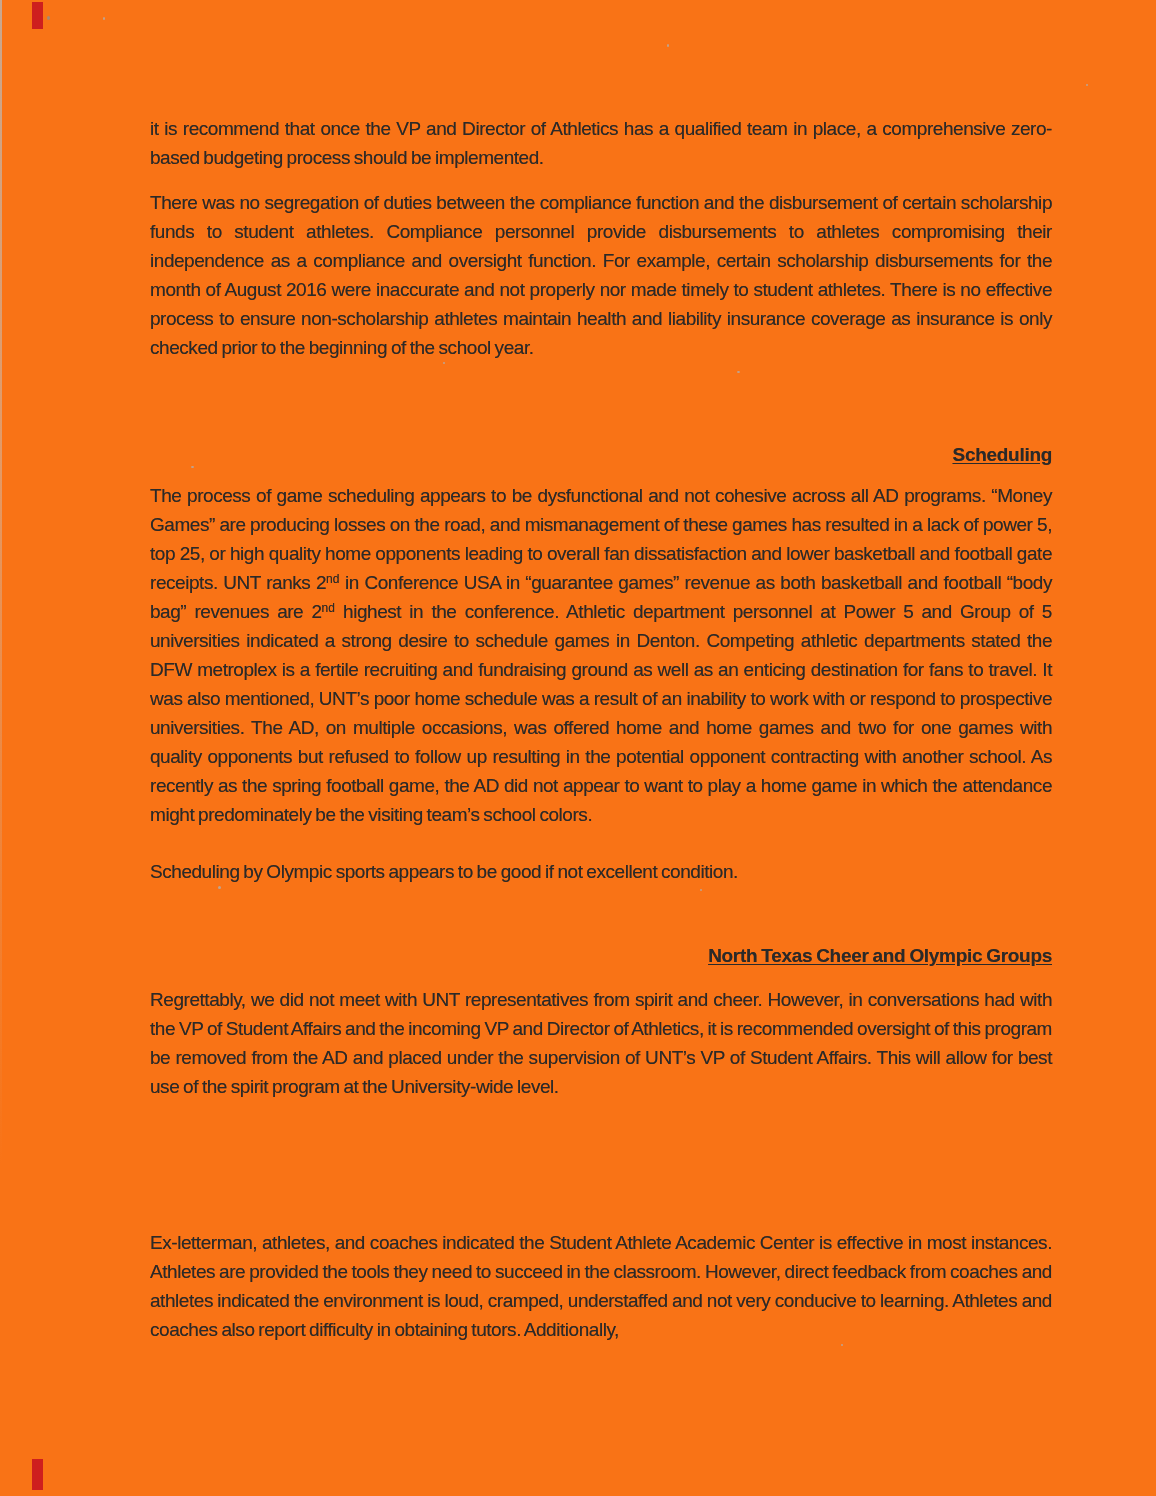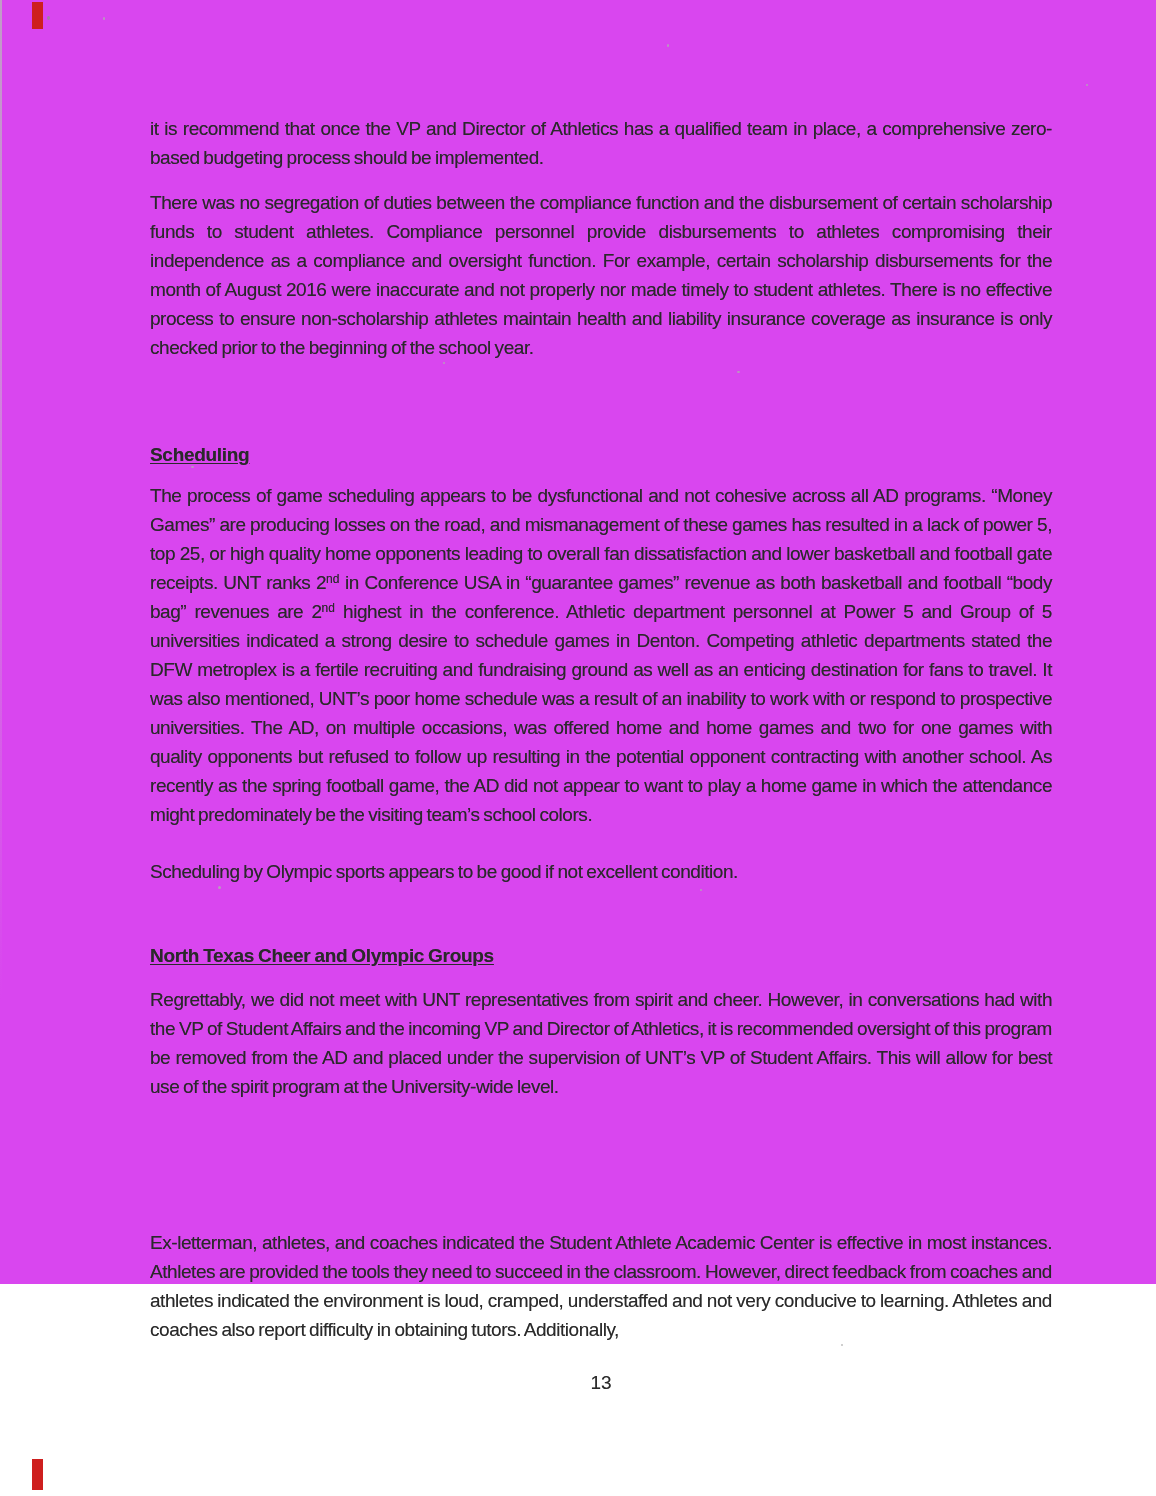--- a/index.html
+++ b/index.html
@@ -5,42 +5,42 @@
   html, body { margin: 0; padding: 0; }
   body {
     width: 1156px; height: 1496px;
     background: #ffffff;
     font-family: "Liberation Sans", sans-serif;
     position: relative;
     overflow: hidden;
   }
   .page {
     position: absolute; left: 0; top: 0;
-    width: 1156px; height: 1284px;
-    background: #d946ef;
+    width: 1156px; height: 1496px;
+    background: #f97316;
   }
   .edge-line {
     position: absolute; left: 0; top: 0;
     width: 2px; height: 78%;
     background: linear-gradient(to bottom, rgba(185,185,185,.75), rgba(200,200,200,.45) 40%, rgba(210,210,210,0));
   }
   .block {
     position: absolute; left: 150px; width: 902px;
     margin: 0; padding: 0;
     color: #2a2a2a;
     font-size: 19px; line-height: 29px;
     letter-spacing: -0.45px; word-spacing: -1px;
     text-align: justify;
     text-shadow: 0 0 0.6px rgba(20,20,20,0.45);
   }
   .heading {
     font-weight: bold;
     text-decoration: underline;
     text-underline-offset: 2px;
-    text-align: left;
+    text-align: right;
     letter-spacing: -0.3px;
   }
   sup.ord {
     font-size: 12px; line-height: 0;
     vertical-align: 6px; letter-spacing: 0;
   }
   .pagenum {
     position: absolute; left: 150px; top: 1372px; width: 902px;
     text-align: center;
     font-size: 19px; color: #2a2a2a;
@@ -86,15 +86,14 @@
 
   <p class="block" style="top:857px">Scheduling by Olympic sports appears to be good if not excellent condition.</p>
 
   <h2 class="block heading" style="top:941px">North Texas Cheer and Olympic Groups</h2>
 
   <p class="block" style="top:985px">Regrettably, we did not meet with UNT representatives from spirit and cheer.  However, in conversations had with the VP of Student Affairs and the incoming VP and Director of Athletics, it is recommended oversight of this program be removed from the AD and placed under the supervision of UNT’s VP of Student Affairs.  This will allow for best use of the spirit program at the University-wide level.</p>
 
 
   <p class="block" style="top:1228px">Ex-letterman, athletes, and coaches indicated the Student Athlete Academic Center is effective in most instances.  Athletes are provided the tools they need to succeed in the classroom.  However, direct feedback from coaches and athletes indicated the environment is loud, cramped, understaffed and not very conducive to learning.  Athletes and coaches also report difficulty in obtaining tutors.  Additionally,</p>
 
-  <div class="pagenum">13</div>
 
 </div>
 
 </body></html>

